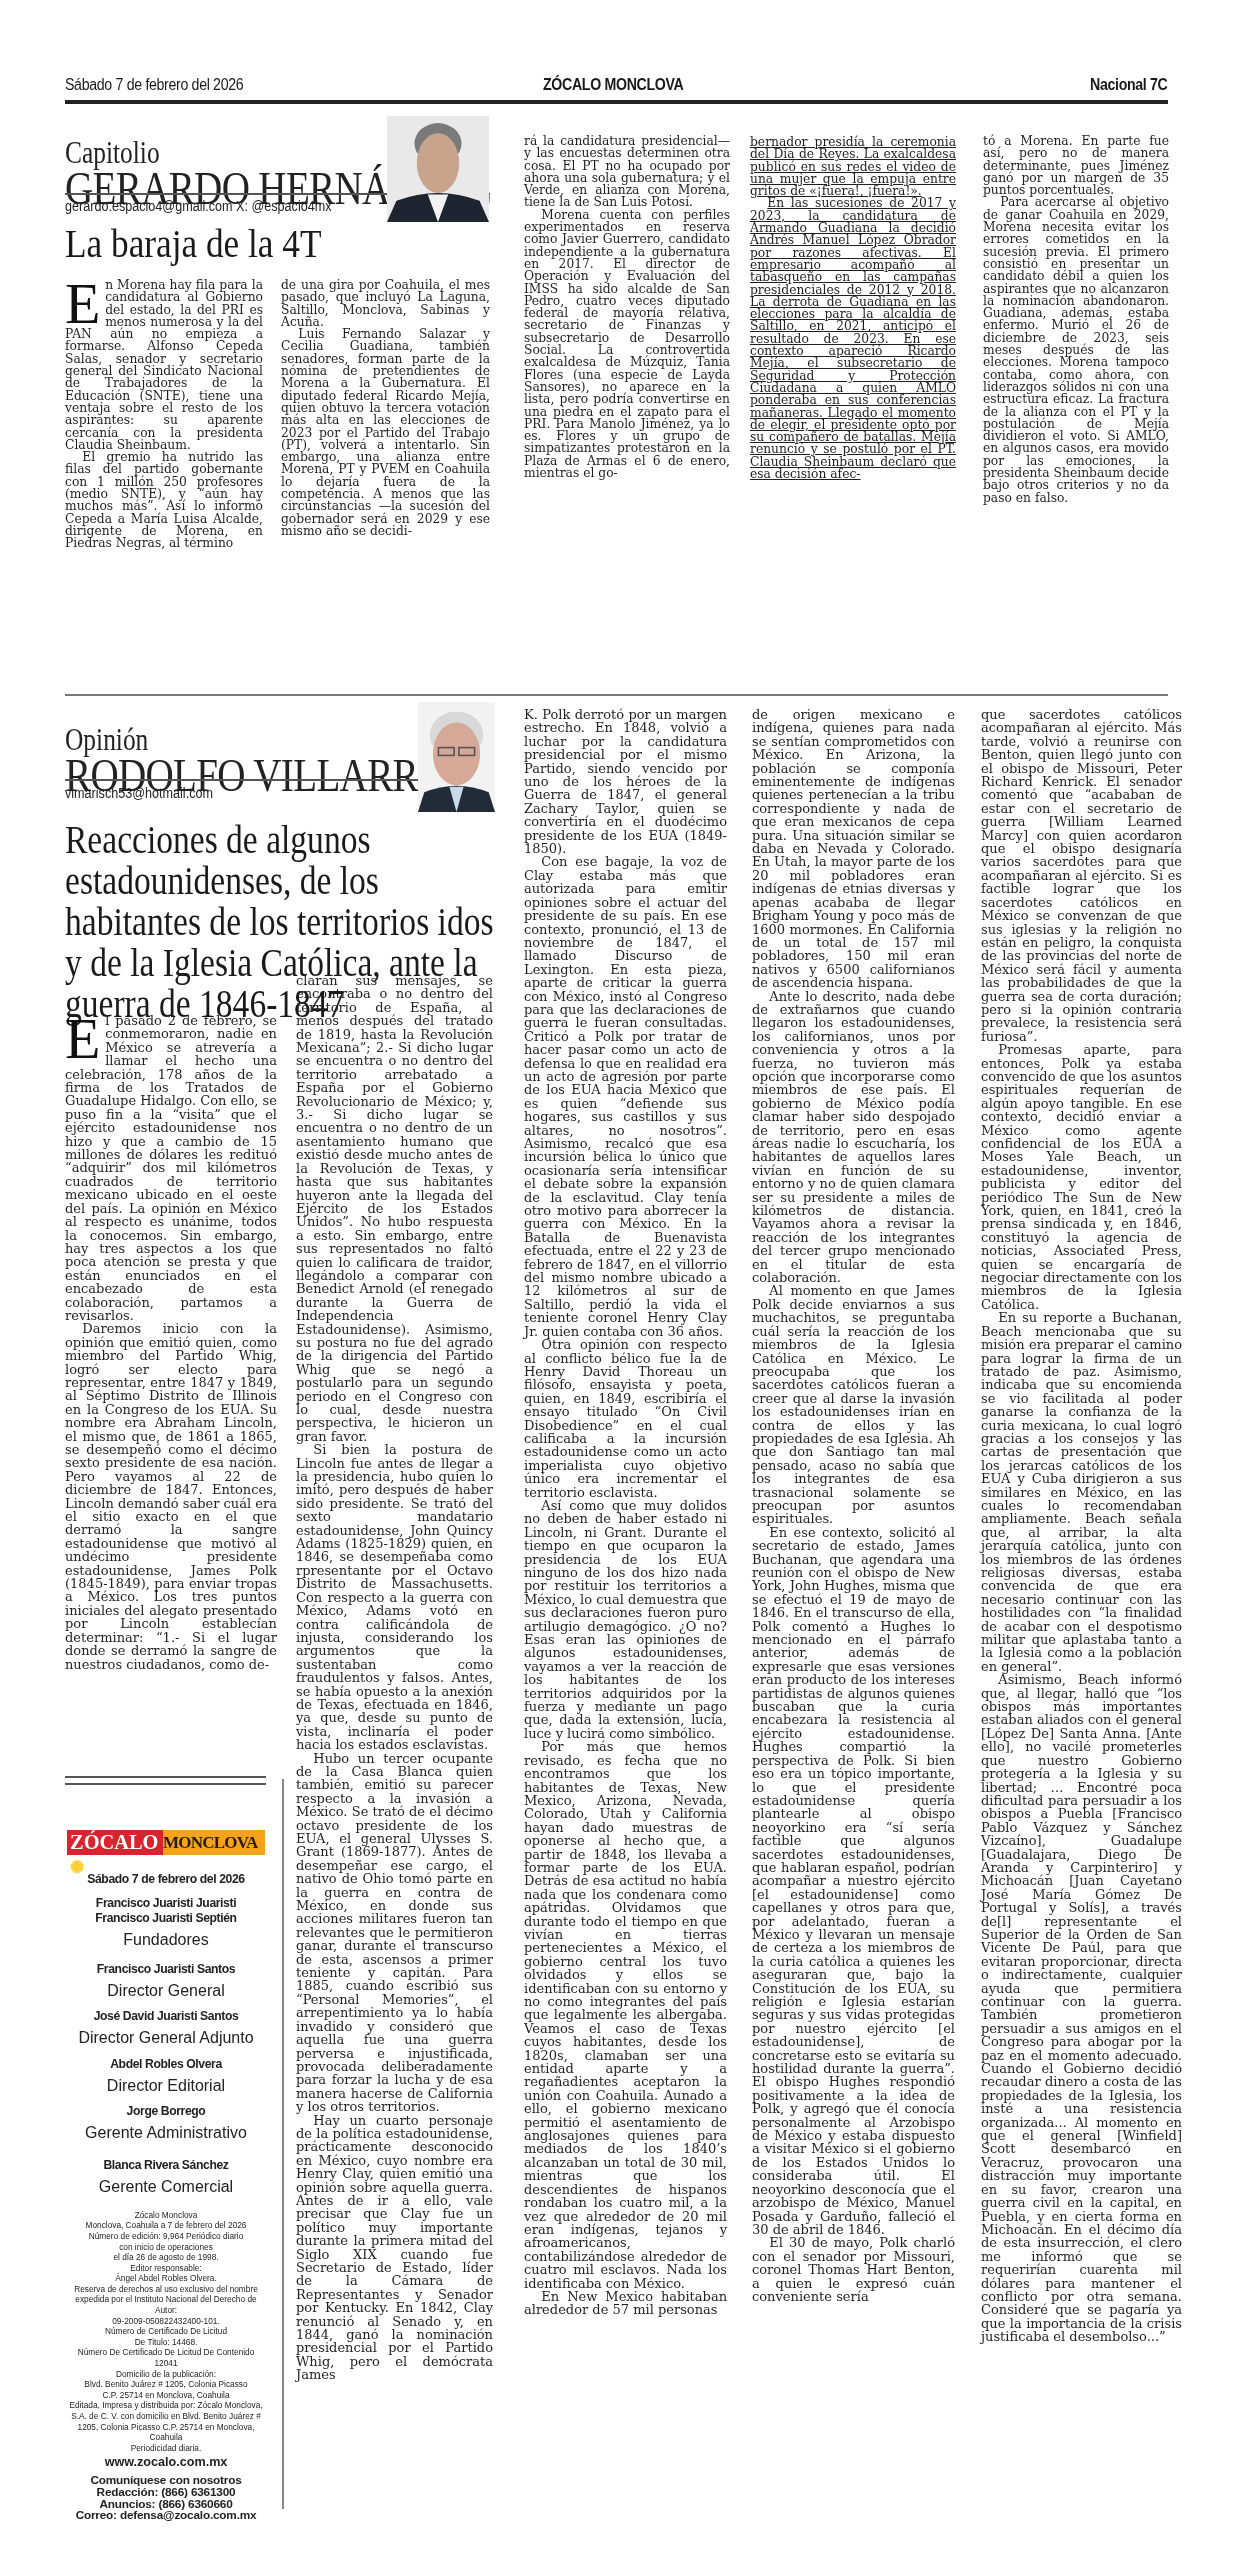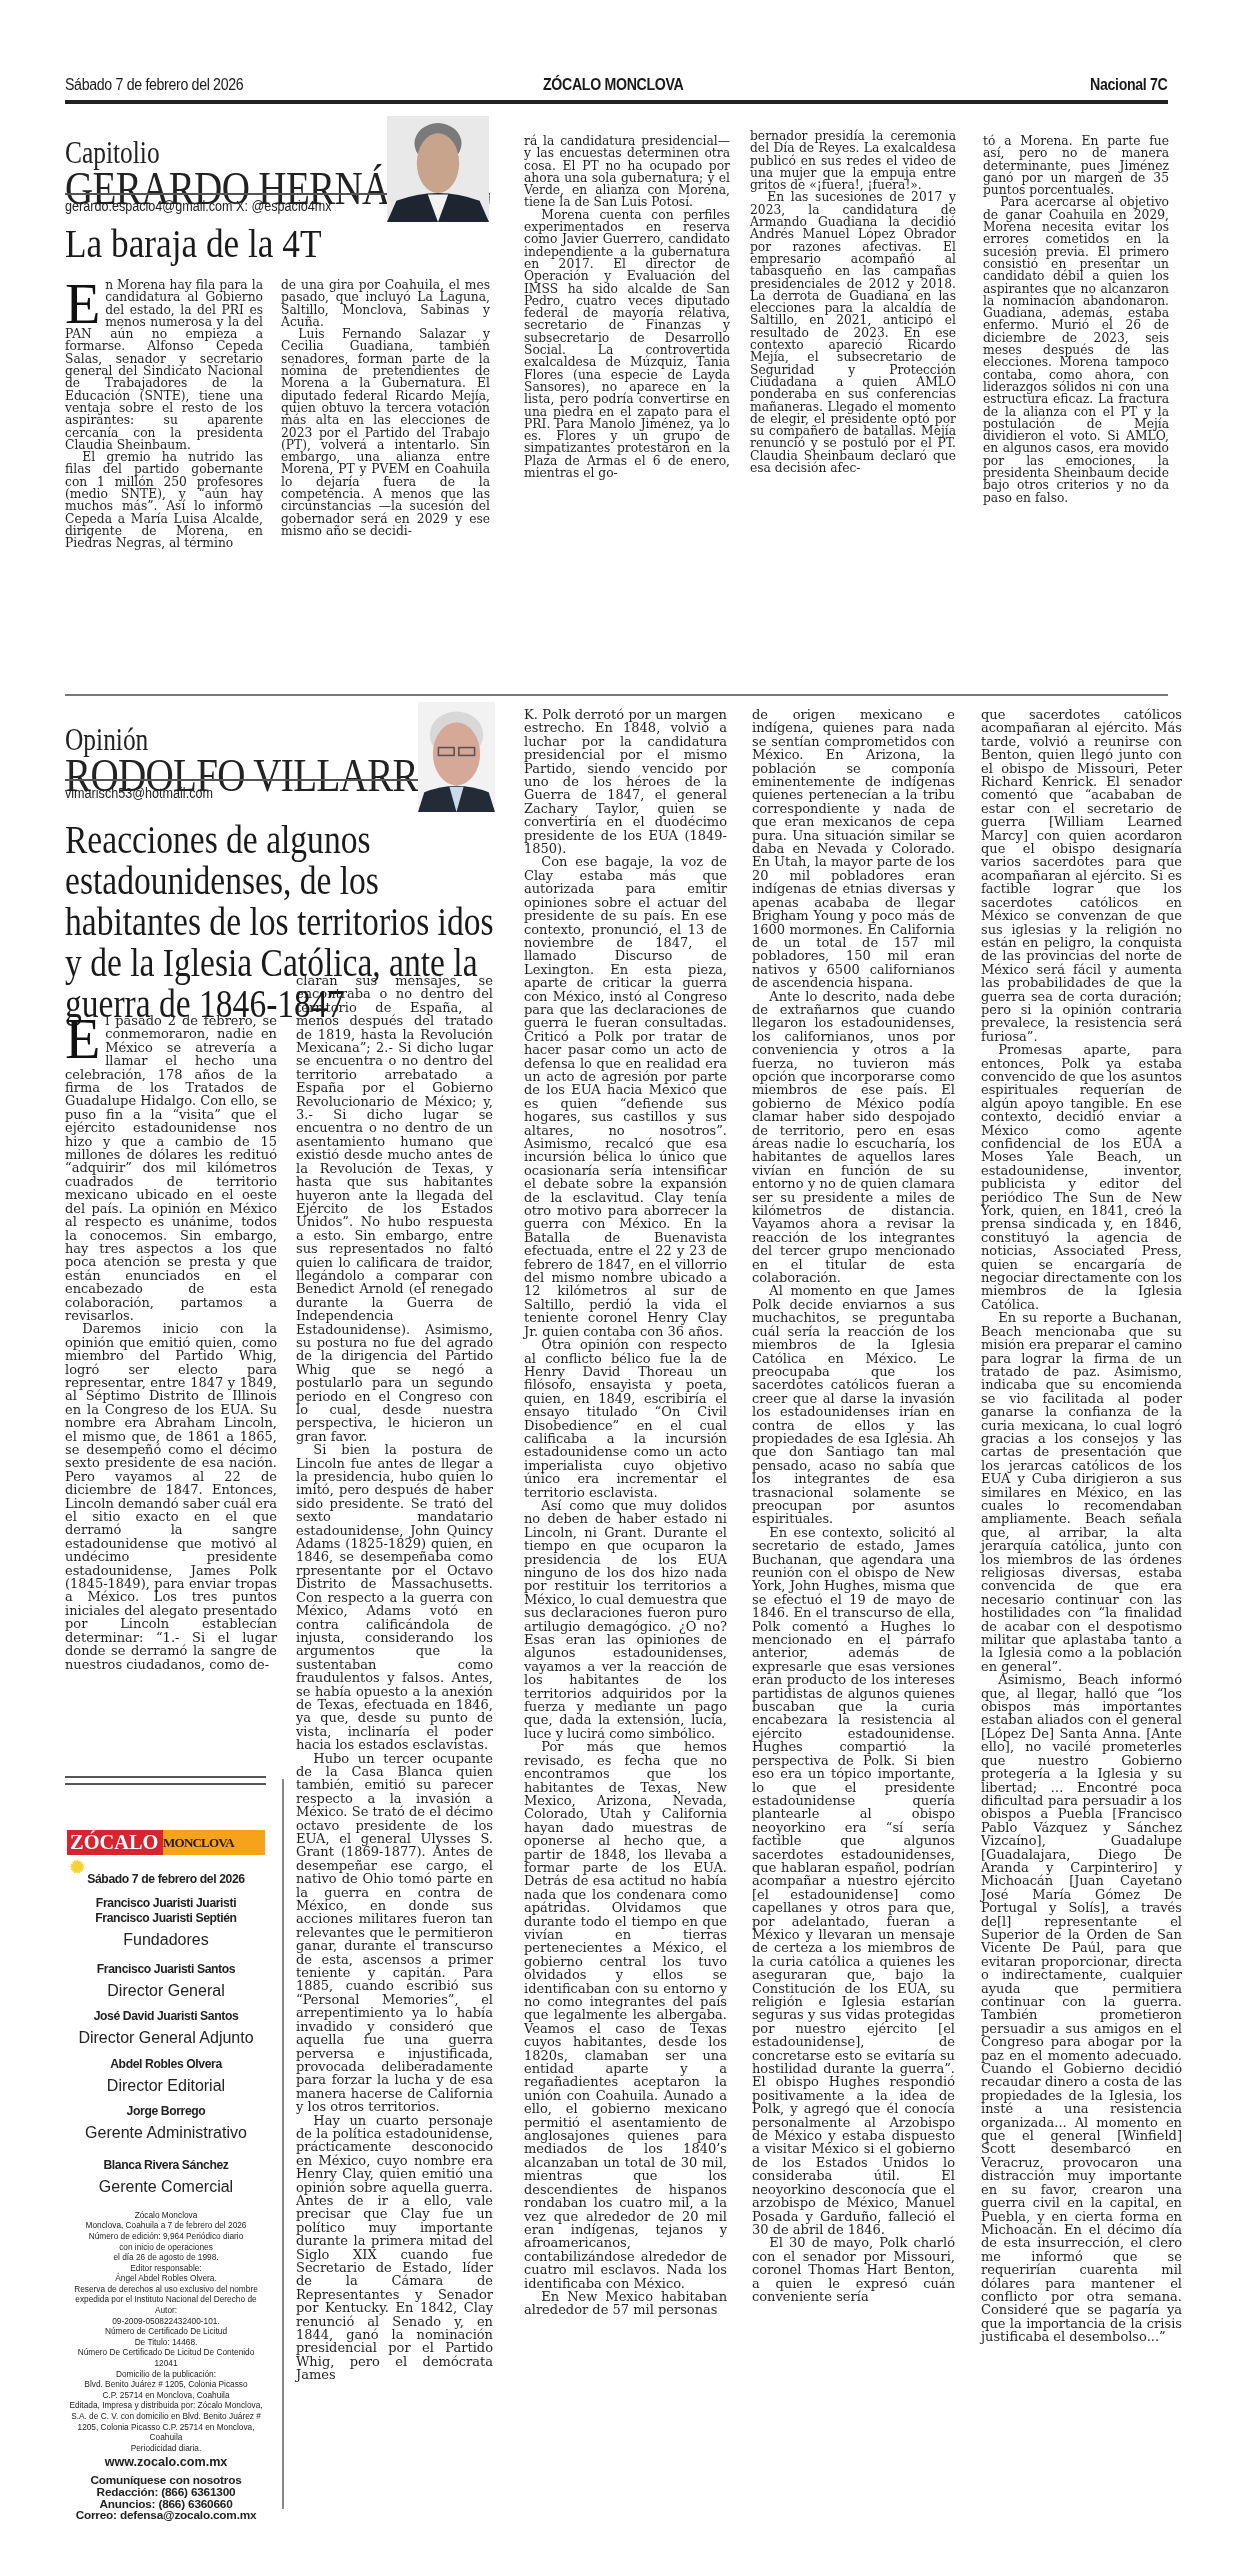--- a/index.html
+++ b/index.html
@@ -19,21 +19,21 @@
   .col { font-family:"DejaVu Serif", serif; font-size:12.3px; line-height:12.3px; text-align:justify; hyphens:auto; color:#1f1f1f; }
   .col p { margin:0; text-indent:17.3px; }
   .col p.first { text-indent:0; }
   .dropcap { float:left; font-family:"Liberation Serif", serif; font-size:58px; line-height:44px; margin:3.1px 4.7px 0 0; color:#111; }
   .col2 { font-size:13px; line-height:13.4px; }
   .divider { left:65px; width:1103px; height:2.4px; background:#777; }
   .vrule { width:1.6px; background:#888; }
   .mast { font-family:"Liberation Sans", sans-serif; text-align:center; color:#222; }
   .mast .logo { height:25px; display:flex; }
   .mast .logo .red { background:#d9232e; color:#fff; flex:0 0 93px; font-family:"Liberation Serif",serif; font-weight:bold; font-size:20.4px; line-height:25px; padding-left:3.1px; text-align:left; }
-  .mast .logo .org { background:#f7a21b; color:#2a1a10; flex:1; font-family:"Liberation Serif",serif; font-weight:bold; font-size:13px; line-height:25px; text-align:left; letter-spacing:-0.8px; }
+  .mast .logo .org { background:#f7a21b; color:#2a1a10; flex:1; font-family:"Liberation Serif",serif; font-weight:bold; font-size:17px; line-height:25px; text-align:left; letter-spacing:-0.8px; }
   .mast .sun { display:inline-block; color:#f8d030; font-size:17.3px; vertical-align:top; }
   .mast .b { font-weight:bold; font-size:12.2px; letter-spacing:-0.4px; margin-top:9.4px; }
   .mast .r { font-size:16px; margin-top:6px; }
   .mast .small { font-size:8.3px; line-height:10.6px; margin-top:14px; }
   .mast .web { font-weight:bold; font-size:12.6px; margin-top:1.6px; }
   .mast .contact-block { font-weight:bold; font-size:11.8px; line-height:11.8px; margin-top:6px; letter-spacing:-0.2px; }
 </style>
 </head>
 <body>
 
@@ -64,21 +64,21 @@
     <p>El gremio ha nutrido las filas del partido gobernante con 1 millón 250 profesores (medio SNTE), y “aún hay muchos más”. Así lo informó Cepeda a María Luisa Alcalde, dirigente de Morena, en Piedras Negras, al término</p>
   </div>
   <div class="abs col" style="left:281px;top:279px;width:209px;">
     <p class="first">de una gira por Coahuila, el mes pasado, que incluyó La Laguna, Saltillo, Monclova, Sabinas y Acuña.</p>
     <p>Luis Fernando Salazar y Cecilia Guadiana, también senadores, forman parte de la nómina de pretendientes de Morena a la Gubernatura. El diputado federal Ricardo Mejía, quien obtuvo la tercera votación más alta en las elecciones de 2023 por el Partido del Trabajo (PT), volverá a intentarlo. Sin embargo, una alianza entre Morena, PT y PVEM en Coahuila lo dejaría fuera de la competencia. A menos que las circunstancias —la sucesión del gobernador será en 2029 y ese mismo año se decidi-</p>
   </div>
   <div class="abs col" style="left:524px;top:135px;width:206px;">
     <p class="first">rá la candidatura presidencial— y las encuestas determinen otra cosa. El PT no ha ocupado por ahora una sola gubernatura; y el Verde, en alianza con Morena, tiene la de San Luis Potosí.</p>
     <p>Morena cuenta con perfiles experimentados en reserva como Javier Guerrero, candidato independiente a la gubernatura en 2017. El director de Operación y Evaluación del IMSS ha sido alcalde de San Pedro, cuatro veces diputado federal de mayoría relativa, secretario de Finanzas y subsecretario de Desarrollo Social. La controvertida exalcaldesa de Múzquiz, Tania Flores (una especie de Layda Sansores), no aparece en la lista, pero podría convertirse en una piedra en el zapato para el PRI. Para Manolo Jiménez, ya lo es. Flores y un grupo de simpatizantes protestaron en la Plaza de Armas el 6 de enero, mientras el go-</p>
   </div>
-  <div class="abs col" style="left:750px;top:130px;width:206px;">
+  <div class="abs col" style="left:750px;top:136px;width:206px;text-decoration:underline;">
     <p class="first">bernador presidía la ceremonia del Día de Reyes. La exalcaldesa publicó en sus redes el video de una mujer que la empuja entre gritos de «¡fuera!, ¡fuera!».</p>
     <p>En las sucesiones de 2017 y 2023, la candidatura de Armando Guadiana la decidió Andrés Manuel López Obrador por razones afectivas. El empresario acompañó al tabasqueño en las campañas presidenciales de 2012 y 2018. La derrota de Guadiana en las elecciones para la alcaldía de Saltillo, en 2021, anticipó el resultado de 2023. En ese contexto apareció Ricardo Mejía, el subsecretario de Seguridad y Protección Ciudadana a quien AMLO ponderaba en sus conferencias mañaneras. Llegado el momento de elegir, el presidente optó por su compañero de batallas. Mejía renunció y se postuló por el PT. Claudia Sheinbaum declaró que esa decisión afec-</p>
   </div>
   <div class="abs col" style="left:983px;top:135px;width:186px;">
     <p class="first">tó a Morena. En parte fue así, pero no de manera determinante, pues Jiménez ganó por un margen de 35 puntos porcentuales.</p>
     <p>Para acercarse al objetivo de ganar Coahuila en 2029, Morena necesita evitar los errores cometidos en la sucesión previa. El primero consistió en presentar un candidato débil a quien los aspirantes que no alcanzaron la nominación abandonaron. Guadiana, además, estaba enfermo. Murió el 26 de diciembre de 2023, seis meses después de las elecciones. Morena tampoco contaba, como ahora, con liderazgos sólidos ni con una estructura eficaz. La fractura de la alianza con el PT y la postulación de Mejía dividieron el voto. Si AMLO, en algunos casos, era movido por las emociones, la presidenta Sheinbaum decide bajo otros criterios y no da paso en falso.</p>
   </div>
 </section>
 
 <div class="abs divider" style="top:694px;"></div>

